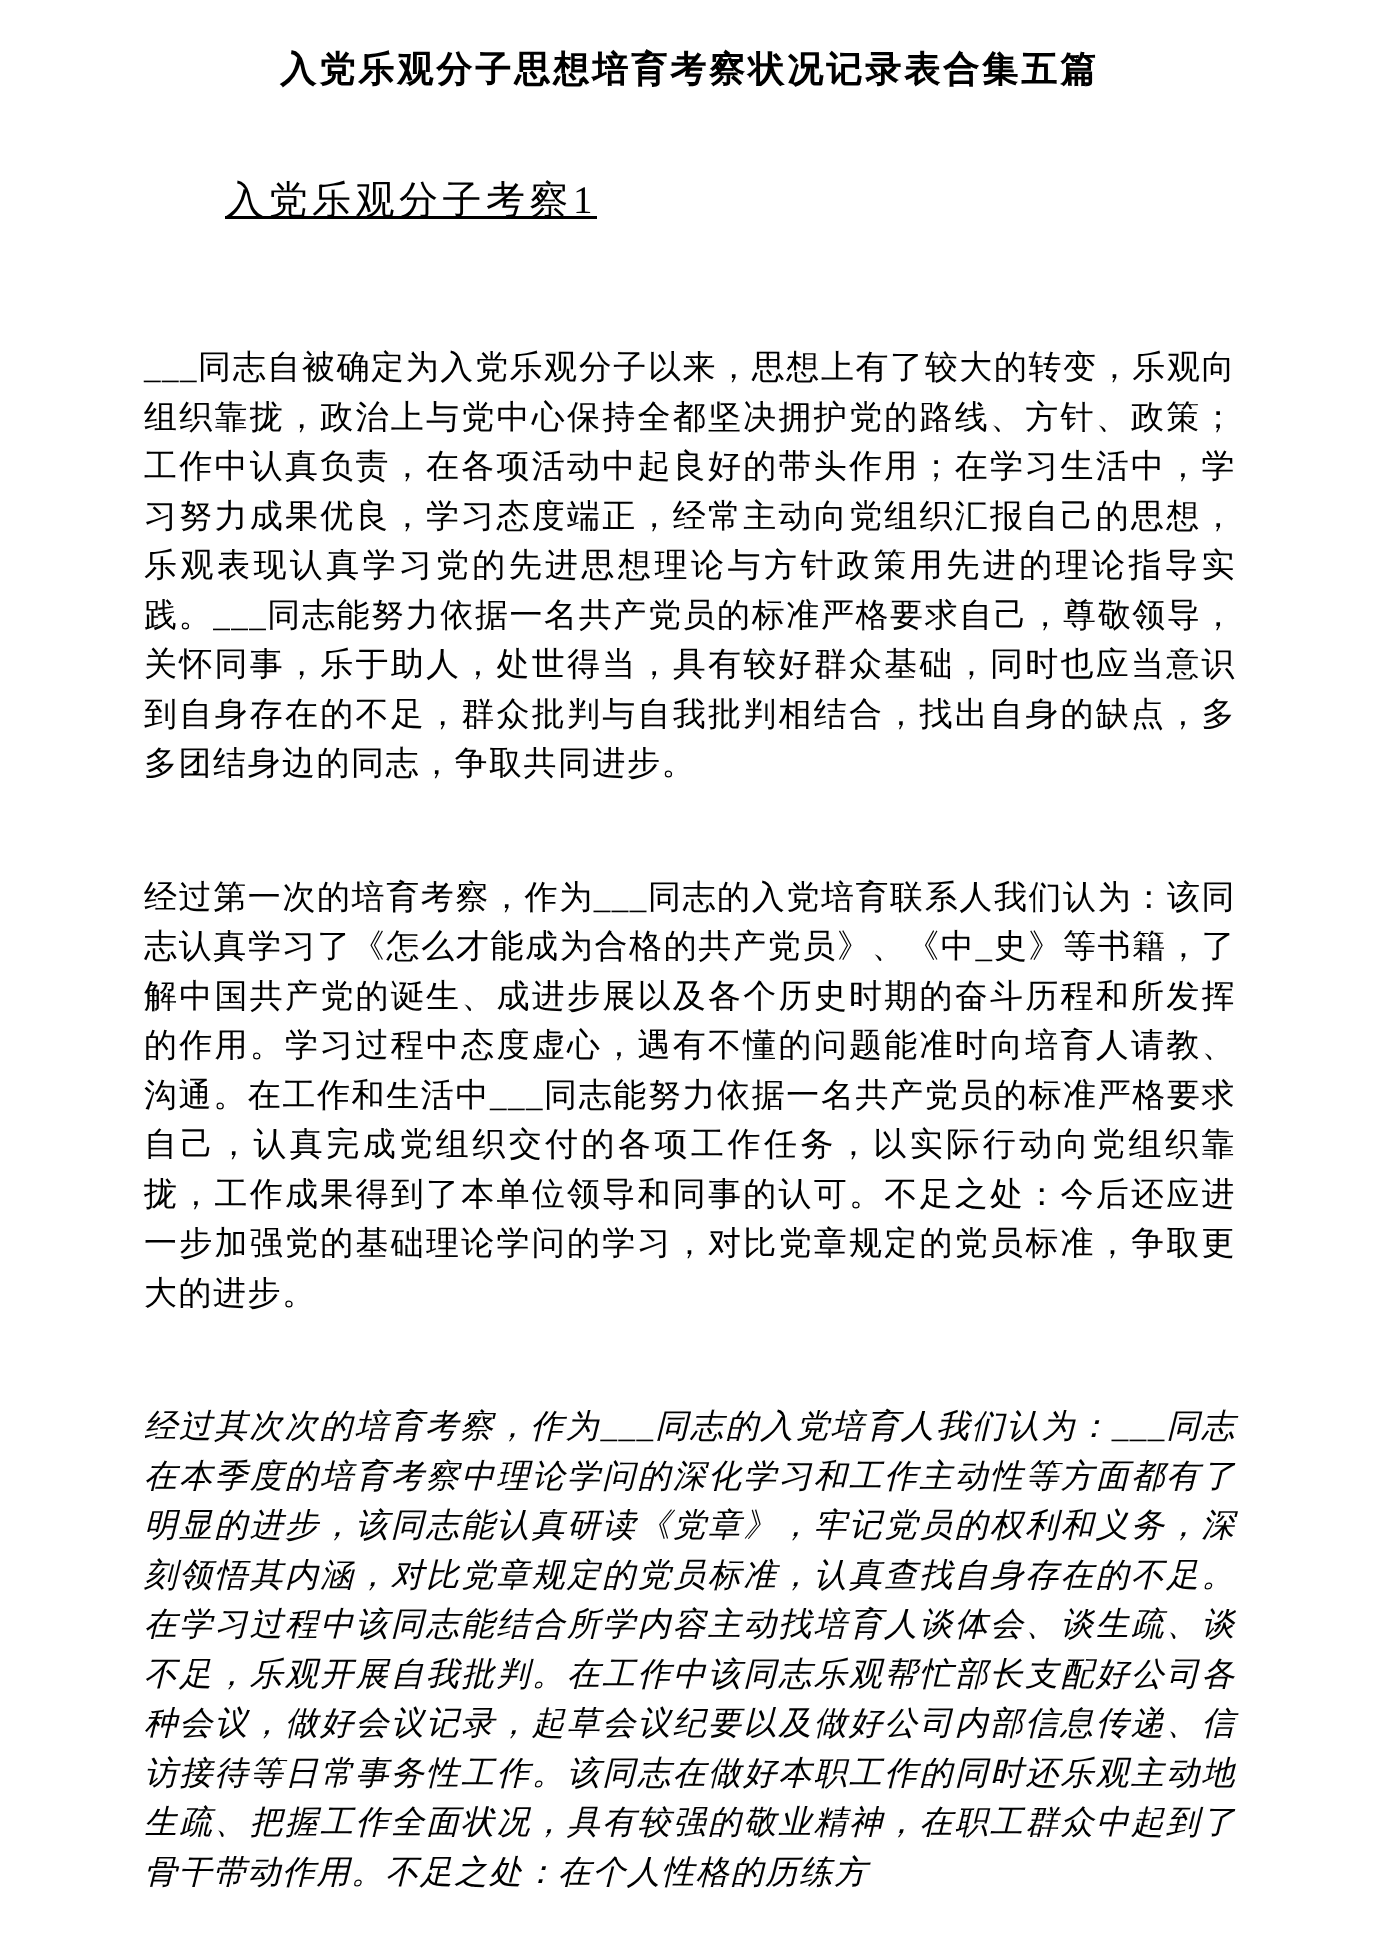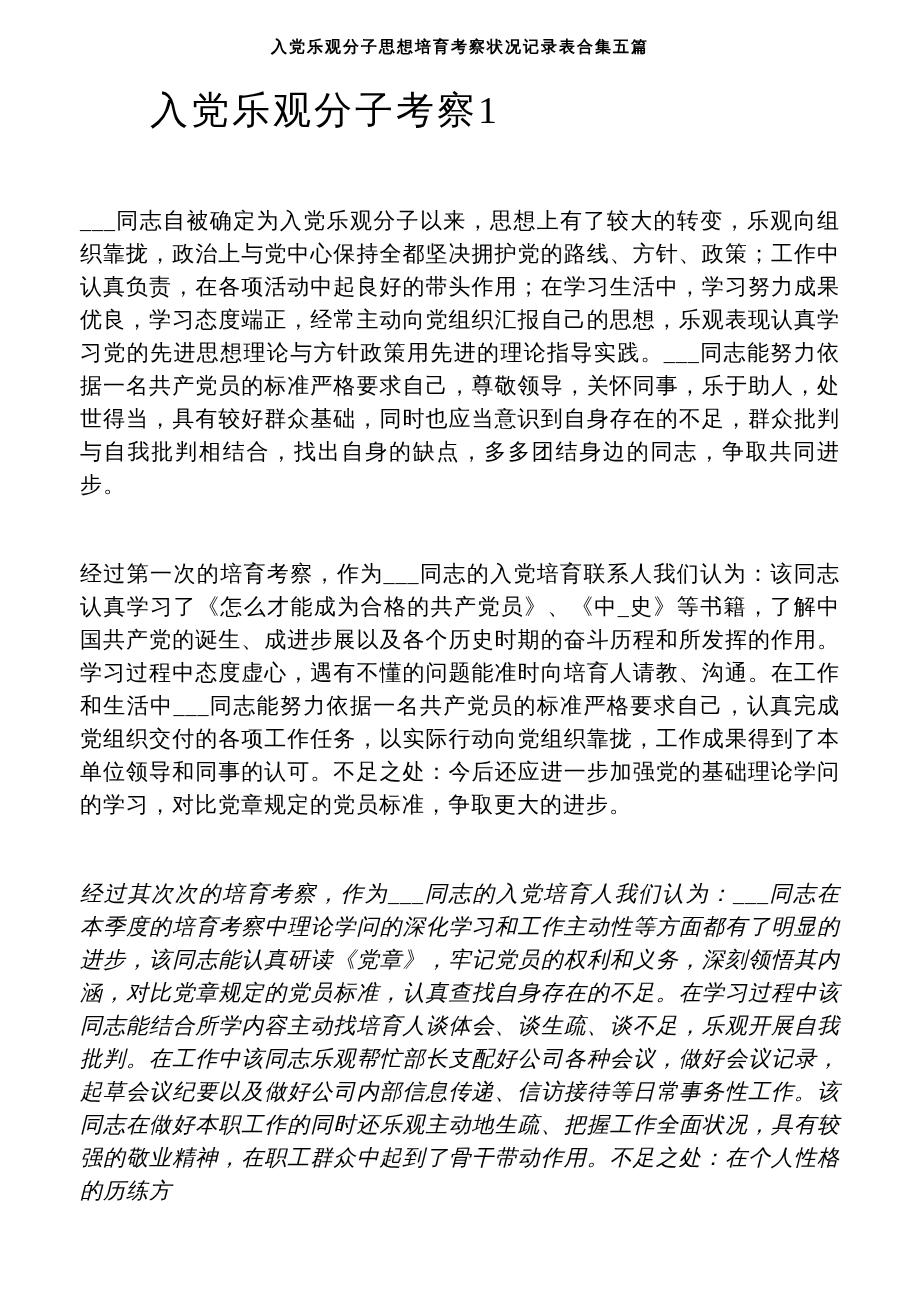--- a/index.html
+++ b/index.html
@@ -16,41 +16,42 @@
   }
   .page {
     position: relative;
     width: 920px;
     height: 1302px;
     box-sizing: border-box;
     background: #ffffff;
     padding: 32px 80px 0 80px;
   }
   .doc-title {
-    font-size: 16px;
+    font-size: 24px;
     font-weight: bold;
     text-align: center;
     letter-spacing: 2px;
     line-height: 30px;
     margin: 0;
   }
   .doc-heading {
-    font-size: 38px;
+    font-size: 26px;
     font-weight: 400;
     letter-spacing: 3px;
     line-height: 44px;
-    margin: 26px 0 0 70px;
+    margin: 50px 0 0 70px;
+    text-decoration: underline;
   }
   .paragraph {
     font-size: 22px;
     line-height: 33px;
     letter-spacing: 1px;
     text-align: justify;
     text-justify: inter-ideograph;
-    margin: 0;
+    margin: 16px;
     word-break: break-all;
   }
   .para-1 { margin-top: 72px; }
   .para-2 { margin-top: 56px; }
   .para-3 { margin-top: 56px; font-style: italic; }
 </style>
 </head>
 <body>
 
 <div class="page">

